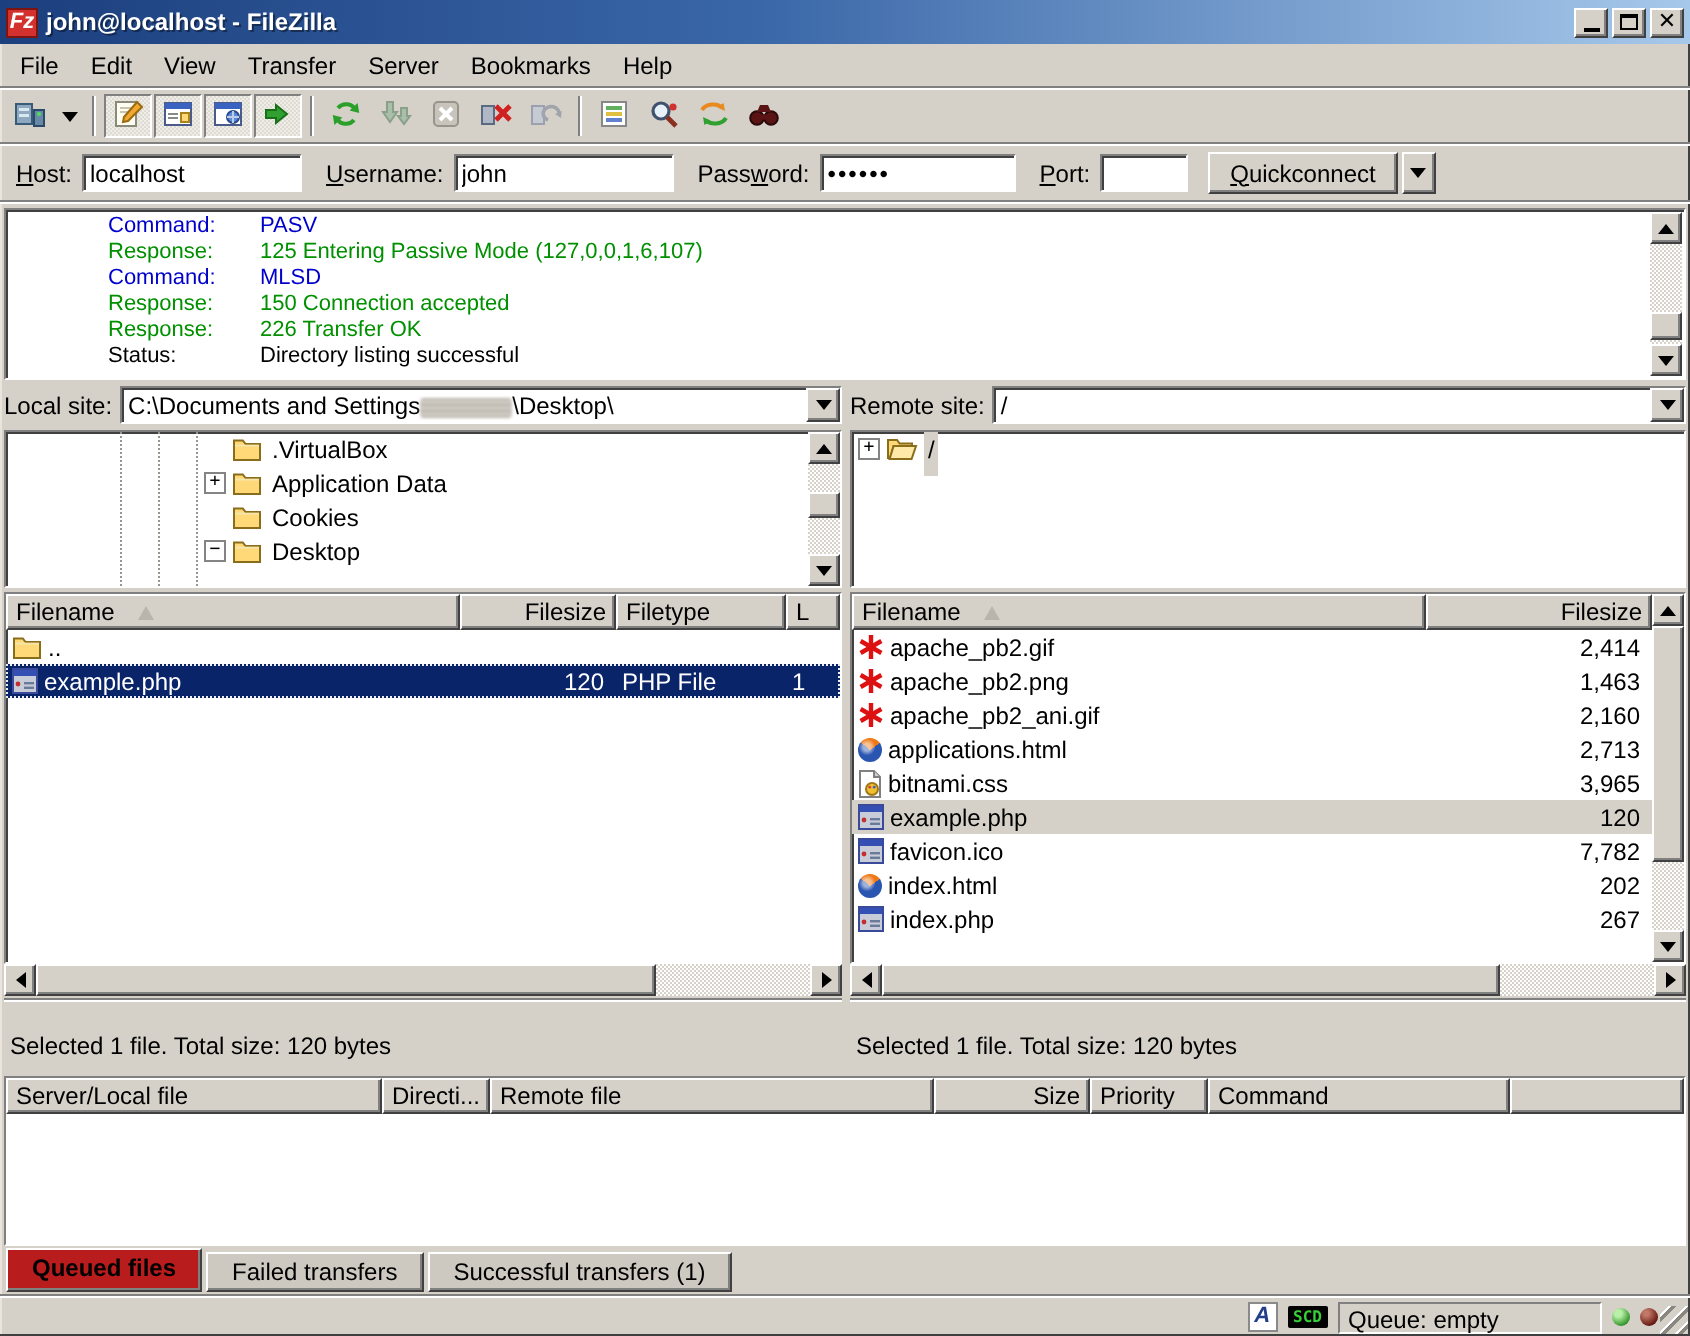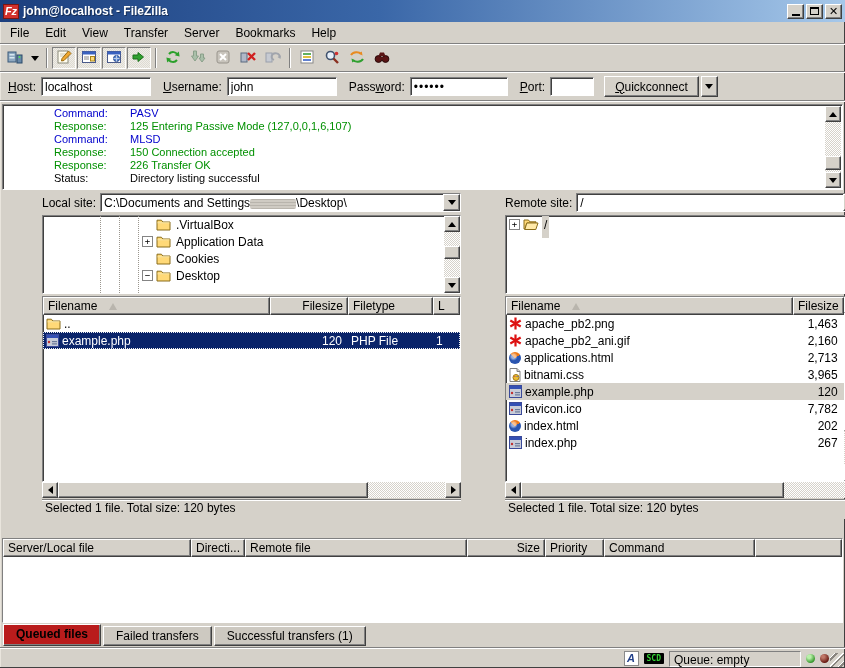--- a/index.html
+++ b/index.html
@@ -62,21 +62,21 @@
   .thumb { background:#d5d1c9; border:1px solid; border-color:#fff #404040 #404040 #fff; box-shadow:inset -1px -1px 0 #808080; }
   .log-scroll { position:absolute; top:1px; right:1px; bottom:1px; }
   .log-scroll .thumb { height:14px; margin-top:34px; }
   .tree-scroll .thumb { height:13px; margin-top:14px; }
   .list-scroll .thumb { height:118px; }
   .hscroll { height:16px; display:flex; background:conic-gradient(#fff 25%,#d6d2ca 0 50%,#fff 0 75%,#d6d2ca 0) 0 0/2px 2px; flex:0 0 auto; }
   .hscroll .thumb { width:74%; height:16px; }
 
   
   .main { flex:0 0 auto; display:flex; padding:0 2px; gap:4px; height:332px; }
-  .pane { display:flex; flex-direction:column;margin-left:40px; }
+  .pane { display:flex; flex-direction:column; }
   .pane-left { width:419px; flex:0 0 auto; }
   .pane-right { flex:1; }
   .site-row { height:21px; display:flex; align-items:center; gap:4px; margin-bottom:2px; flex:0 0 auto; }
   .site-label { white-space:nowrap; }
   .combo { flex:1; height:19px; display:flex; align-items:stretch; border:1px solid #808080; border-right-color:#fff;
            border-bottom-color:#fff; box-shadow:inset 1px 1px 0 #404040; background:#fff; }
   .combo-text { flex:1; padding:2px 3px 0 3px; white-space:nowrap; overflow:hidden; font-size:12px; }
   .combo-btn { width:17px; background:#d5d1c9; border:1px solid; border-color:#fff #404040 #404040 #fff;
                box-shadow:inset -1px -1px 0 #808080; display:flex; align-items:center; justify-content:center; }
   .redacted { display:inline-block; width:46px; height:10px; vertical-align:middle; border-radius:2px;
@@ -100,21 +100,21 @@
   .sort { width:0; height:0; border-left:4px solid transparent; border-right:4px solid transparent;
           border-bottom:7px solid #b9b5ad; margin-left:12px; }
   .lrow { height:17px; display:flex; align-items:center; flex:0 0 auto; white-space:nowrap; }
   .cell { display:flex; align-items:center; height:100%; overflow:hidden; padding:0 3px; }
   .cell.num { justify-content:flex-end; padding-right:6px; }
   .icon { margin-right:3px; flex:0 0 auto; display:inline-flex; }
   .sel-active { background:#0a246a; color:#fff; outline:1px dotted #eee; outline-offset:-1px; }
   .ffox { width:12px; height:12px; border-radius:50%;
           background:radial-gradient(circle at 38% 38%, rgba(255,255,255,.55) 0 18%, transparent 40%),
                      conic-gradient(from -50deg,#ef7815 0 105deg,#2a55b0 105deg 360deg); }
-  .pane-status { height:20px; border-top:1px solid #808080; box-shadow:0 1px 0 #fff inset; padding:1px 3px 0 3px;
+  .pane-status { height:20px; border-top:1px solid #808080; box-shadow:0 1px 0 #fff inset; padding:16px 3px 0 3px;
                  font-size:12px; flex:0 0 auto; background:#d5d1c9; margin-top:1px; }
 
   
   .queue-box { margin:14px 2px 0 2px; height:85px; display:flex; flex-direction:column; flex:0 0 auto; }
   .queue-body { flex:1; background:#fff; }
   
   .tabs { height:24px; display:flex; align-items:flex-start; padding:1px 0 0 3px; gap:2px; flex:0 0 auto; }
   .tab { border:1px solid; border-color:#fff #404040 #404040 #fff; box-shadow:inset -1px -1px 0 #808080;
          background:#cdc9c1; padding:2px 12px 0 12px; height:20px; margin-top:2px; font-size:12px; }
   .tab.active { background:#b91c1c; font-weight:bold; height:22px; margin-top:0; }
@@ -490,20 +490,37 @@
             <span class="cell" style="width:287px">
                 <span class="icon">
                   <svg width="13" height="13" viewBox="0 0 13 13">
                     <g fill="#dd1111">
                       <rect x="5.4" y="0.5" width="2.2" height="12"></rect>
                       <rect x="5.4" y="0.5" width="2.2" height="12" transform="rotate(60 6.5 6.5)"></rect>
                       <rect x="5.4" y="0.5" width="2.2" height="12" transform="rotate(120 6.5 6.5)"></rect>
                     </g>
                   </svg>
                 </span>
+                <span>apache_pb2.gif</span>
+              </span>
+            <span class="cell num" style="flex:1">
+                <span>2,414</span>
+              </span>
+          </div>
+          <div class="lrow">
+            <span class="cell" style="width:287px">
+                <span class="icon">
+                  <svg width="13" height="13" viewBox="0 0 13 13">
+                    <g fill="#dd1111">
+                      <rect x="5.4" y="0.5" width="2.2" height="12"></rect>
+                      <rect x="5.4" y="0.5" width="2.2" height="12" transform="rotate(60 6.5 6.5)"></rect>
+                      <rect x="5.4" y="0.5" width="2.2" height="12" transform="rotate(120 6.5 6.5)"></rect>
+                    </g>
+                  </svg>
+                </span>
                 <span>apache_pb2.png</span>
               </span>
             <span class="cell num" style="flex:1">
                 <span>1,463</span>
               </span>
           </div>
           <div class="lrow">
             <span class="cell" style="width:287px">
                 <span class="icon">
                   <svg width="13" height="13" viewBox="0 0 13 13">

